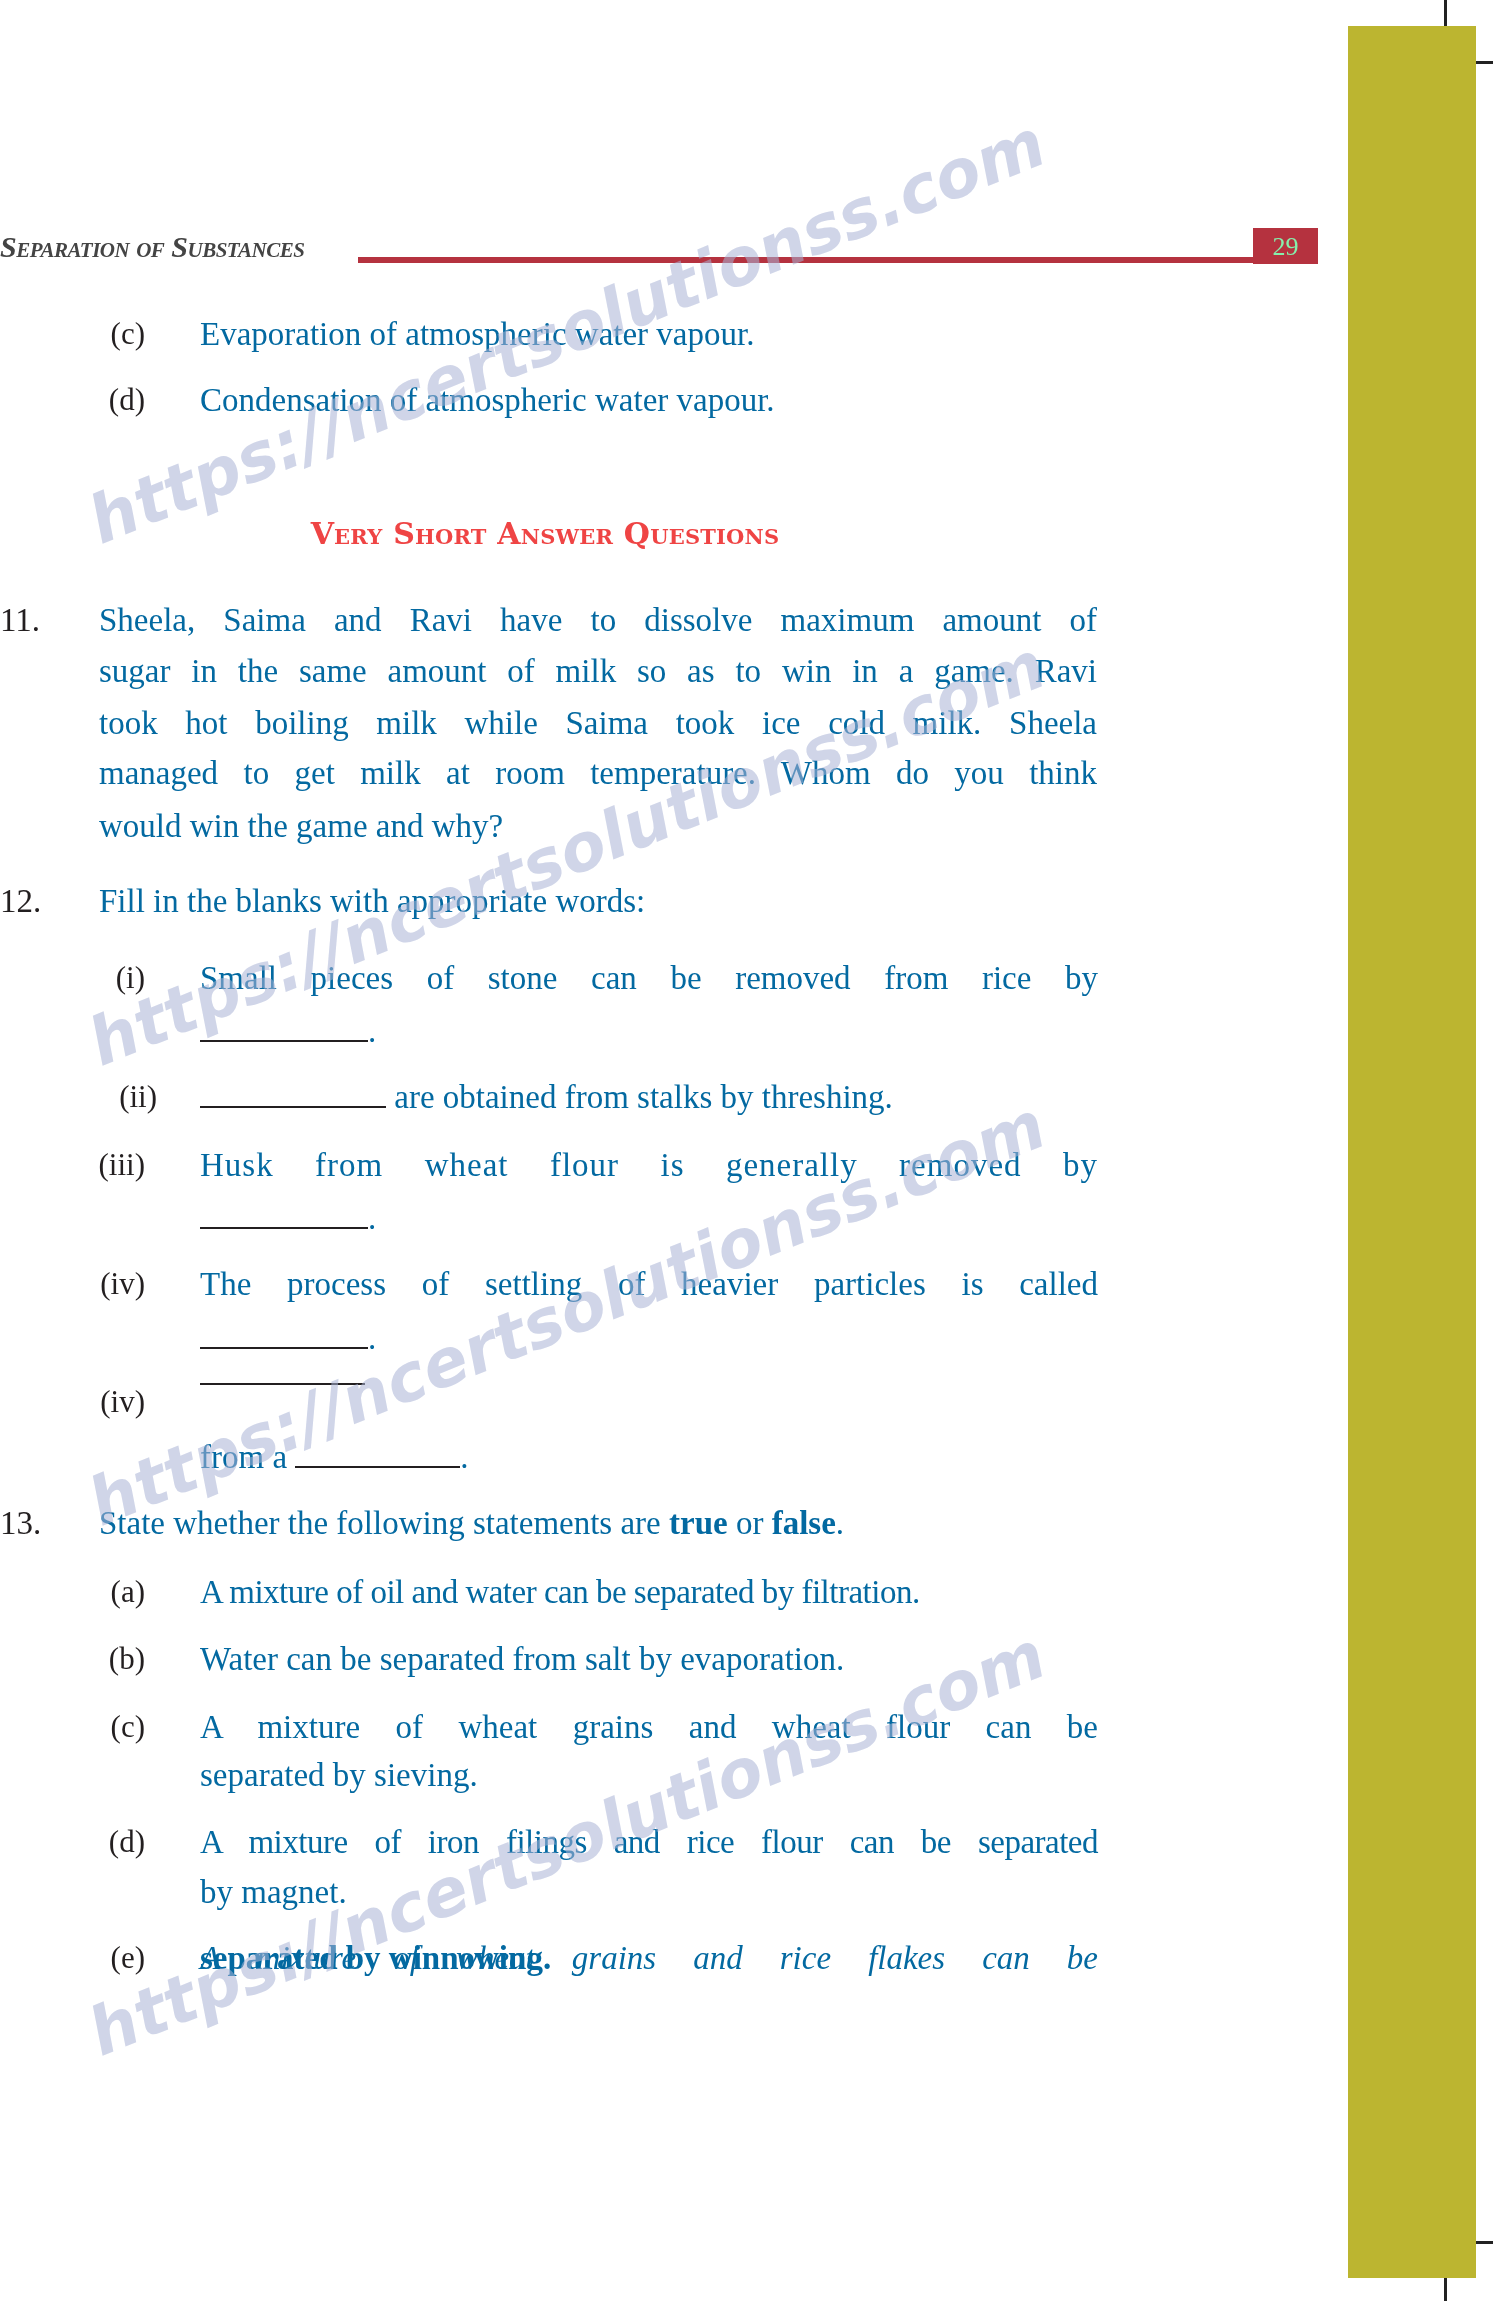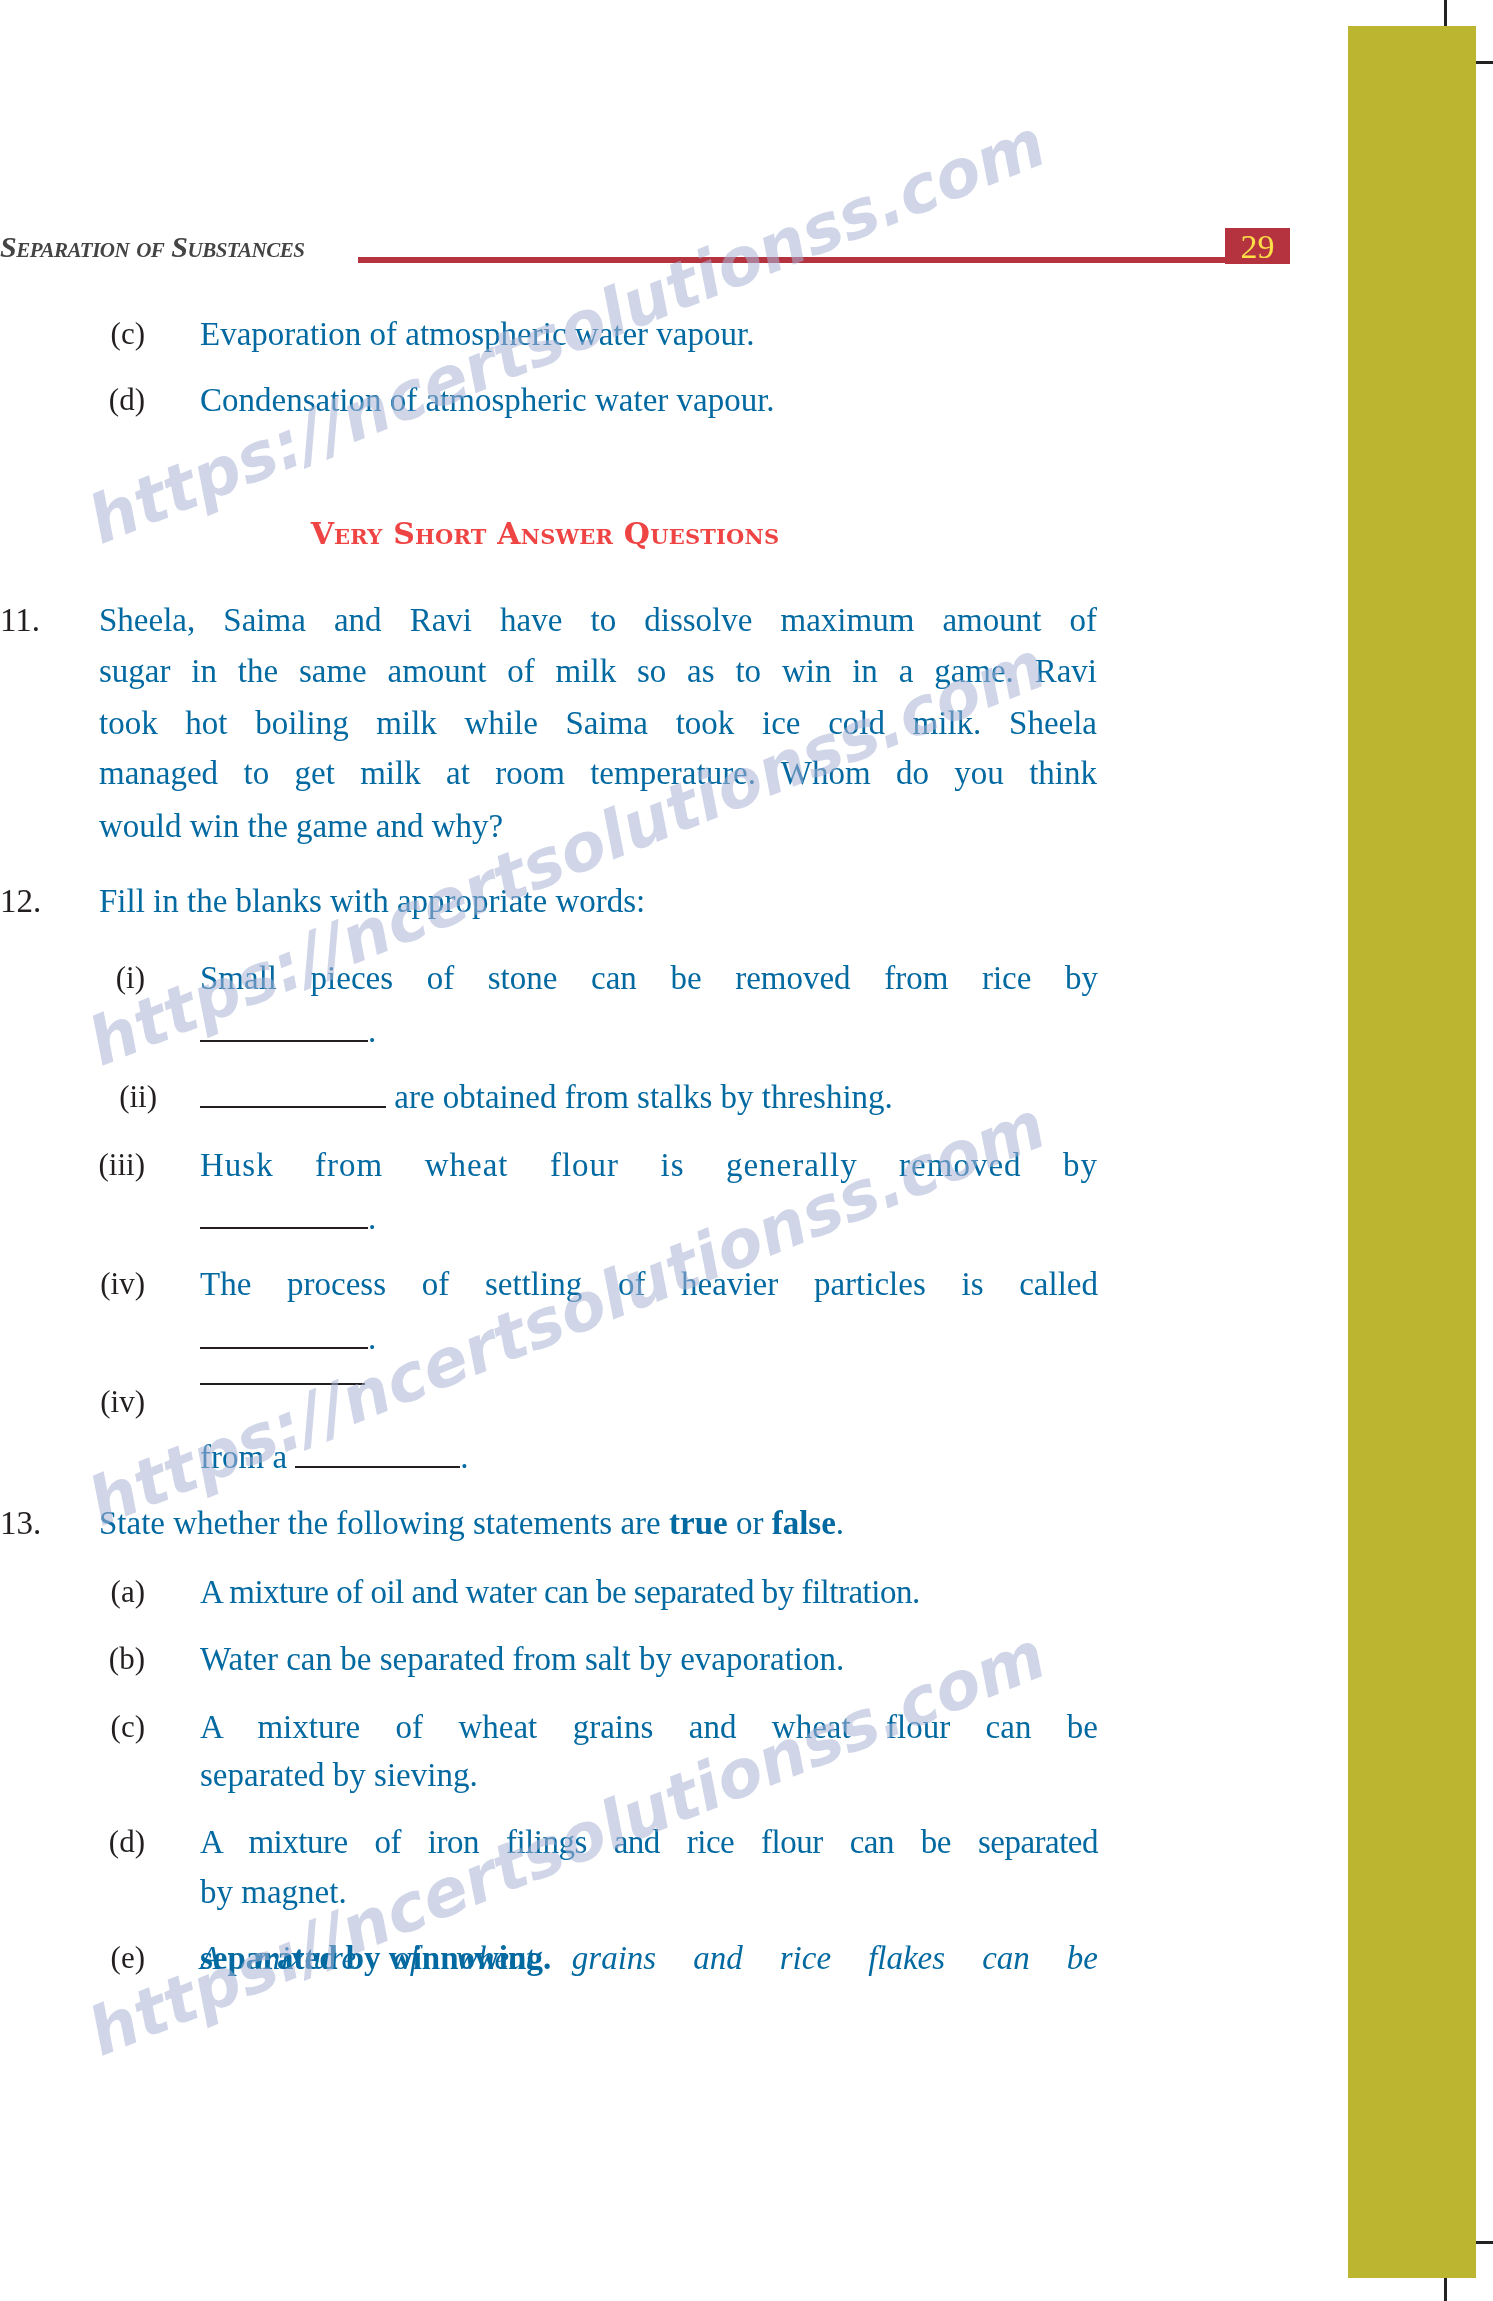--- a/index.html
+++ b/index.html
@@ -4,22 +4,22 @@
 <style>
   html, body { margin: 0; padding: 0; background: #ffffff; }
   body { width: 1493px; height: 2301px; position: relative; overflow: hidden;
          font-family: "DejaVu Serif", "Liberation Serif", serif; color: #231f20; }
   .crop { position: absolute; background: #222; }
   .sidebar { position: absolute; left: 1348px; top: 26px; width: 128px; height: 2252px; }
   .running-head { position: absolute; left: 0; top: 232px; font-family: "Liberation Serif", serif;
                   font-style: italic; font-weight: bold; font-variant: small-caps; font-size: 30px;
                   color: #444444; letter-spacing: -0.5px; line-height: 30px; }
   .rule { position: absolute; left: 358px; top: 257px; width: 895px; height: 6px; }
-  .page-no { position: absolute; left: 1225px; top: 228px; width: 65px; height: 36px; color: #fde047;
-             font-family: "Liberation Serif", serif; font-size: 34px; line-height: 38px; text-align: center; }
+  .page-no { position: absolute; left: 1253px; top: 228px; width: 65px; height: 36px; color: #86efac;
+             font-family: "Liberation Serif", serif; font-size: 26px; line-height: 38px; text-align: center; }
   .line { position: absolute; font-family: "Liberation Serif", serif; font-size: 33px; line-height: 40px;
           white-space: nowrap; color: #0369a1; }
   .num { position: absolute; left: 0; width: 60px; font-family: "Liberation Serif", serif; font-size: 33px;
          line-height: 40px; color: #231f20; }
   .lbl { position: absolute; width: 145px; text-align: right; font-family: "Liberation Serif", serif;
          font-size: 31px; line-height: 40px; color: #231f20; left: 0; }
   .just { text-align: justify; text-align-last: justify; width: 898px; left: 200px; }
   .justq { text-align: justify; text-align-last: justify; width: 998px; left: 99px; }
   .heading { position: absolute; left: 295px; top: 516px; width: 500px; text-align: center;
              font-family: "DejaVu Serif", serif; font-weight: bold; font-variant: small-caps;

